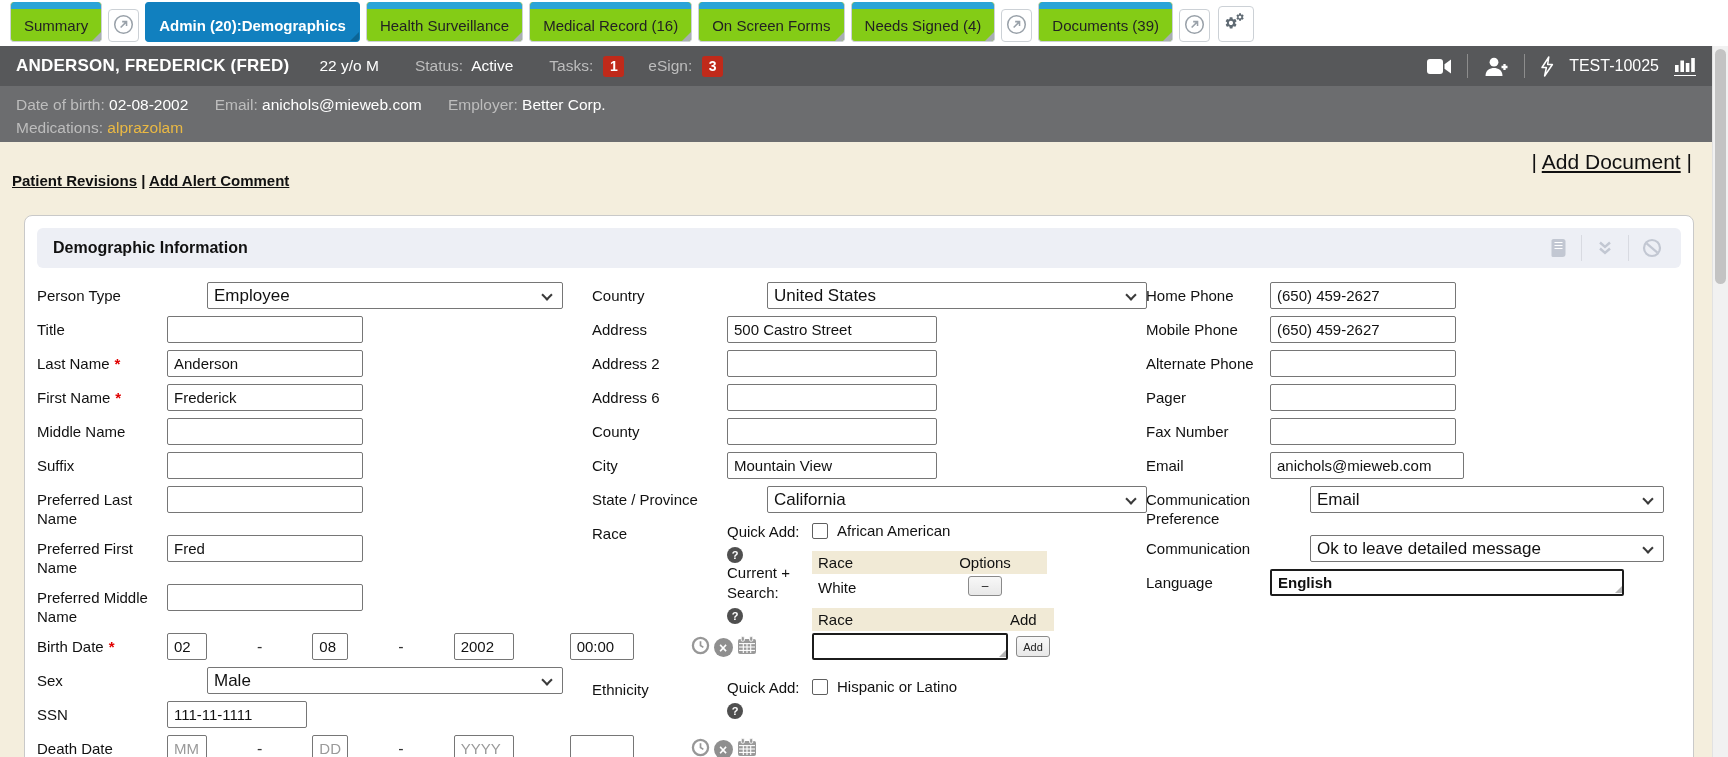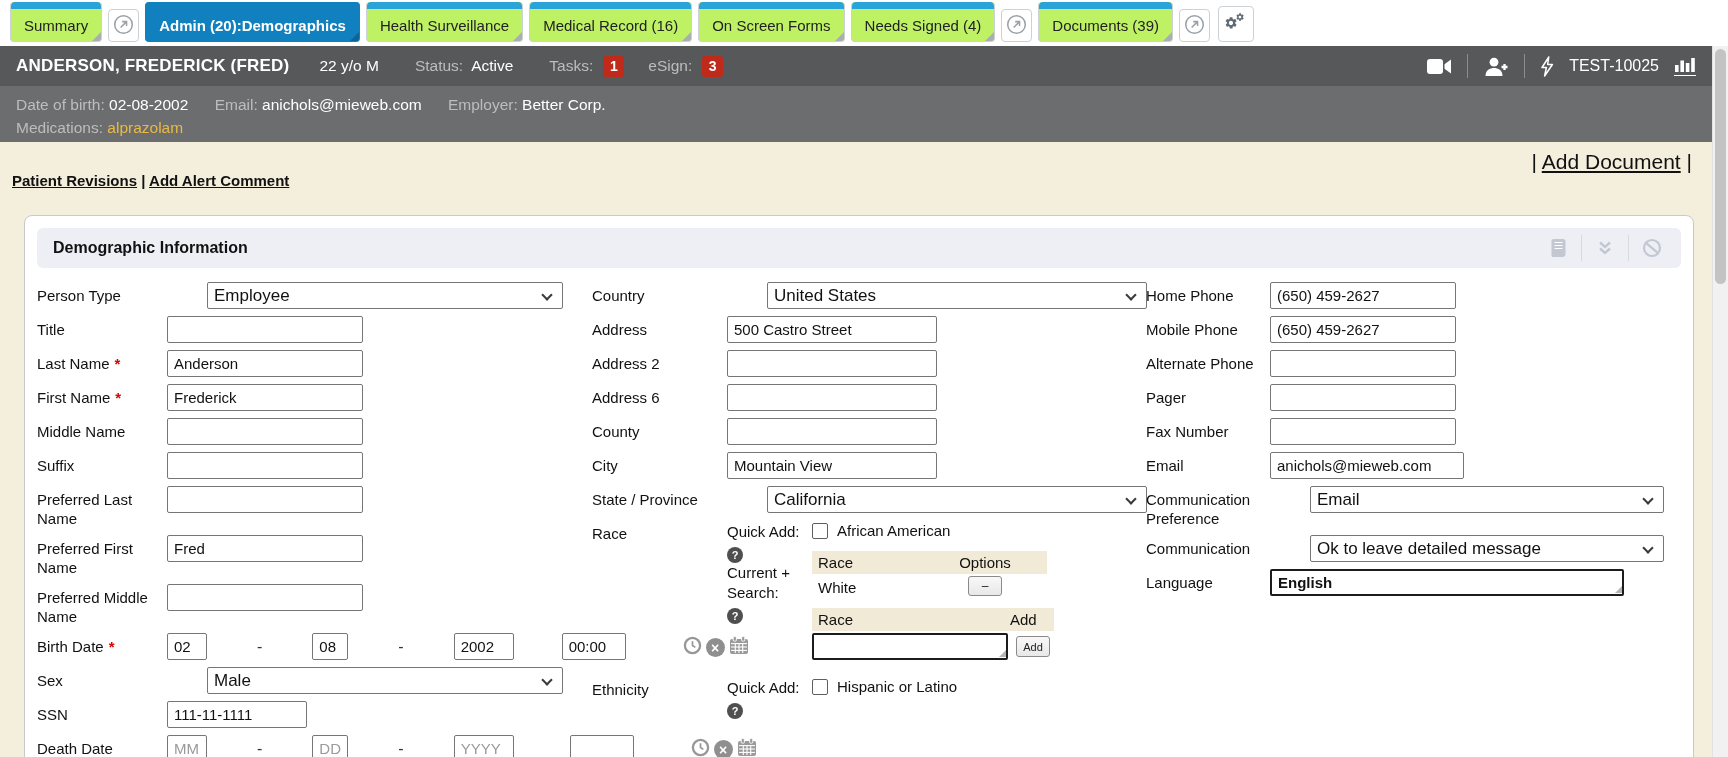--- a/index.html
+++ b/index.html
@@ -3,21 +3,21 @@
 <meta charset="utf-8">
 <style>
   * { margin:0; padding:0; box-sizing:border-box; }
   html,body { width:1728px; height:757px; overflow:hidden; background:#f4eedd;
     font-family:"Liberation Sans", sans-serif; color:#111; }
 
   
   .tabbar { position:absolute; top:0; left:0; width:1728px; height:46px; background:#fff; z-index:6;
     display:flex; align-items:flex-start; padding:2px 0 0 10px; }
   .tabs-wrap { display:flex; gap:6px; align-items:flex-start; }
-  .tab { position:relative; height:40px; padding:7px 13px 0 13px; background:#bef264;
+  .tab { position:relative; height:40px; padding:7px 13px 0 13px; background:#84cc16;
     border:1px solid #ccd1d6; border-top:none; border-radius:4px; display:flex; align-items:center;
     font-size:15px; color:#222; cursor:pointer; white-space:nowrap; overflow:hidden; }
   .tab::before { content:""; position:absolute; top:0; left:0; right:0; height:7px; background:#2aa4d8; border-radius:4px 4px 0 0; }
   .tab::after { content:""; position:absolute; right:0; bottom:0; width:0; height:0;
     border-style:solid; border-width:0 0 9px 9px; border-color:transparent transparent #a9aeb4 transparent; }
   .tab.active { background:#1180bf; color:#fff; font-weight:bold; border-color:#1180bf; }
   .tab.active::before { background:#1180bf; }
   .tab.active::after { border-color:transparent transparent #0c6596 transparent; }
   .popout-btn { height:33px; width:31px; margin-top:7px; background:#fff; border:1px solid #ccd1d6;
     border-radius:4px; display:flex; align-items:center; justify-content:center; cursor:pointer; }
@@ -309,21 +309,21 @@
           <span class="tiwrap"><input class="ti" type="text" value="" style="width: 196px;"></span>
         </div>
         <div class="frow">
           <div class="flabel"><span>Birth Date</span><span class="req">*</span></div>
           <div class="dtwrap">
             <input class="ti dp" type="text" value="02" style="width: 40px;">
             <span class="dsep">-</span>
             <input class="ti dp" type="text" value="08" style="width: 36px;">
             <span class="dsep">-</span>
             <input class="ti dp" type="text" value="2002" style="width: 60px;">
-            <input class="ti" type="text" value="00:00" style="width: 64px; ">
+            <input class="ti" type="text" value="00:00" style="width: 64px; margin-left: 8px;">
             <span class="dticons">
               <span><svg width="19" height="19" viewBox="0 0 20 20">
                   <circle cx="10" cy="10" r="8" fill="none" stroke="#979797" stroke-width="2.4"></circle>
                   <path d="M10 5.5 V10 L13 12" stroke="#979797" stroke-width="1.8" fill="none"></path>
                 </svg></span>
               <span class="xcirc">×</span>
               <span><svg width="20" height="19" viewBox="0 0 20 19">
                   <rect x="1" y="3" width="18" height="15" rx="2" fill="#9a9a9a"></rect>
                   <rect x="4.2" y="0.6" width="3.2" height="4.6" rx="1.2" fill="#9a9a9a" stroke="#fff" stroke-width="0.9"></rect>
                   <rect x="12.6" y="0.6" width="3.2" height="4.6" rx="1.2" fill="#9a9a9a" stroke="#fff" stroke-width="0.9"></rect>

